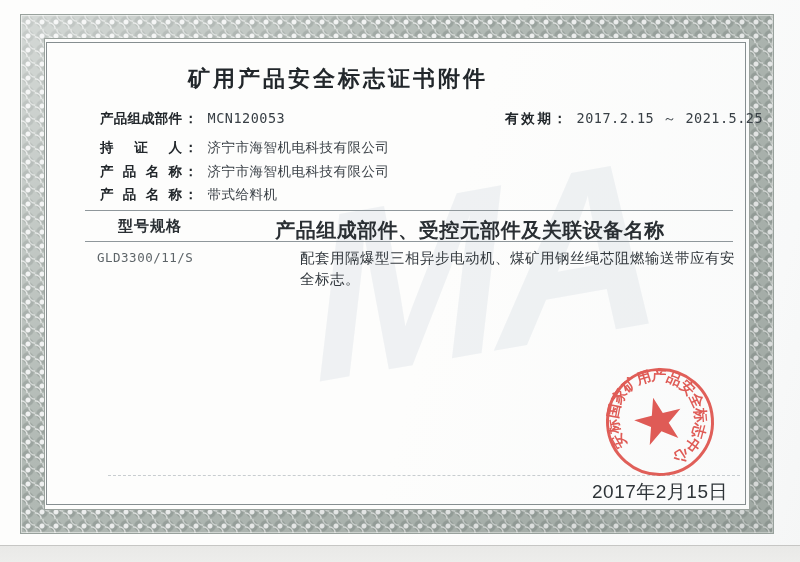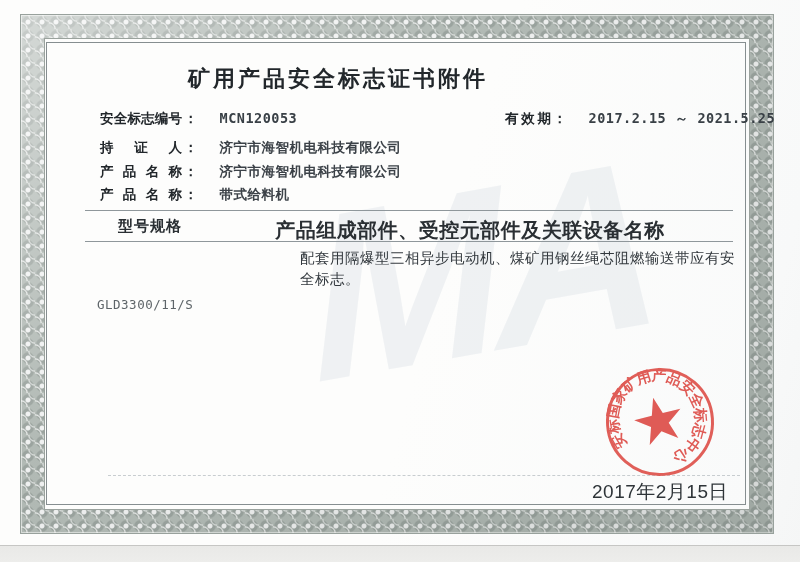--- a/index.html
+++ b/index.html
@@ -66,41 +66,40 @@
   }
   .flabel{
     display:inline-block;width:82px;
     font-weight:bold;
     text-align:justify;text-align-last:justify;
     font-family:"Liberation Serif","DejaVu Serif",serif;
   }
   .flabel.narrow{width:46px;}
   .colon{font-weight:bold;margin-left:2px;}
   .fvalue{
-    margin-left:22px;color:#3c4248;
+    margin-left:10px;color:#3c4248;
     font-family:"Liberation Serif","DejaVu Serif",serif;
     letter-spacing:.5px;
-    font-weight:bold;
   }
   .fvalue.mono{font-family:"DejaVu Sans Mono","Liberation Mono",monospace;letter-spacing:.5px;color:#394046;}
   .hline{position:absolute;height:0;border-top:1px solid #8f979b;}
   .th1{
     position:absolute;left:118px;top:217px;
     font-family:"Liberation Serif","DejaVu Serif",serif;
     font-weight:bold;font-size:15px;color:#2a2f33;letter-spacing:1px;
   }
   .th2{
     position:absolute;left:250px;top:217px;width:440px;text-align:center;
     font-family:"Liberation Serif","DejaVu Serif",serif;
     font-weight:bold;font-size:20px;color:#2a2f33;letter-spacing:.5px;
   }
   .cell-model{
     position:absolute;left:97px;top:250px;
     font-family:"DejaVu Sans Mono","Liberation Mono",monospace;
-    font-size:12.5px;color:#5d6468;letter-spacing:.5px;margin-top:47px;
+    font-size:12.5px;color:#5d6468;letter-spacing:.5px;
   }
   .cell-desc{
     position:absolute;left:300px;top:248px;width:448px;
     font-family:Liberation Serif, serif;
     font-size:14.5px;line-height:21px;color:#33393e;letter-spacing:.5px;
   }
   .dotted-line{
     position:absolute;left:108px;top:475px;width:632px;height:0;
     border-top:1px dashed #bcc2c6;opacity:.8;
   }
@@ -139,21 +138,21 @@
     <div class="band-shade"></div>
     <div class="band-hole"></div>
   </div>
   <div class="inner-line"></div>
 
   <div class="watermark">MA</div>
 
   <div class="title">矿用产品安全标志证书附件</div>
 
   <div class="field-row" style="top:110px">
-    <span class="flabel">安全标志编号</span>
+    <span class="flabel">产品组成部件</span>
       <span class="colon">：</span>
     <span class="fvalue mono">MCN120053</span>
   </div>
 
   <div class="field-row" style="left:505px;top:110px">
     <span class="flabel narrow">有效期</span>
       <span class="colon">：</span>
     <span class="fvalue mono">2017.2.15 ～ 2021.5.25</span>
   </div>
 

